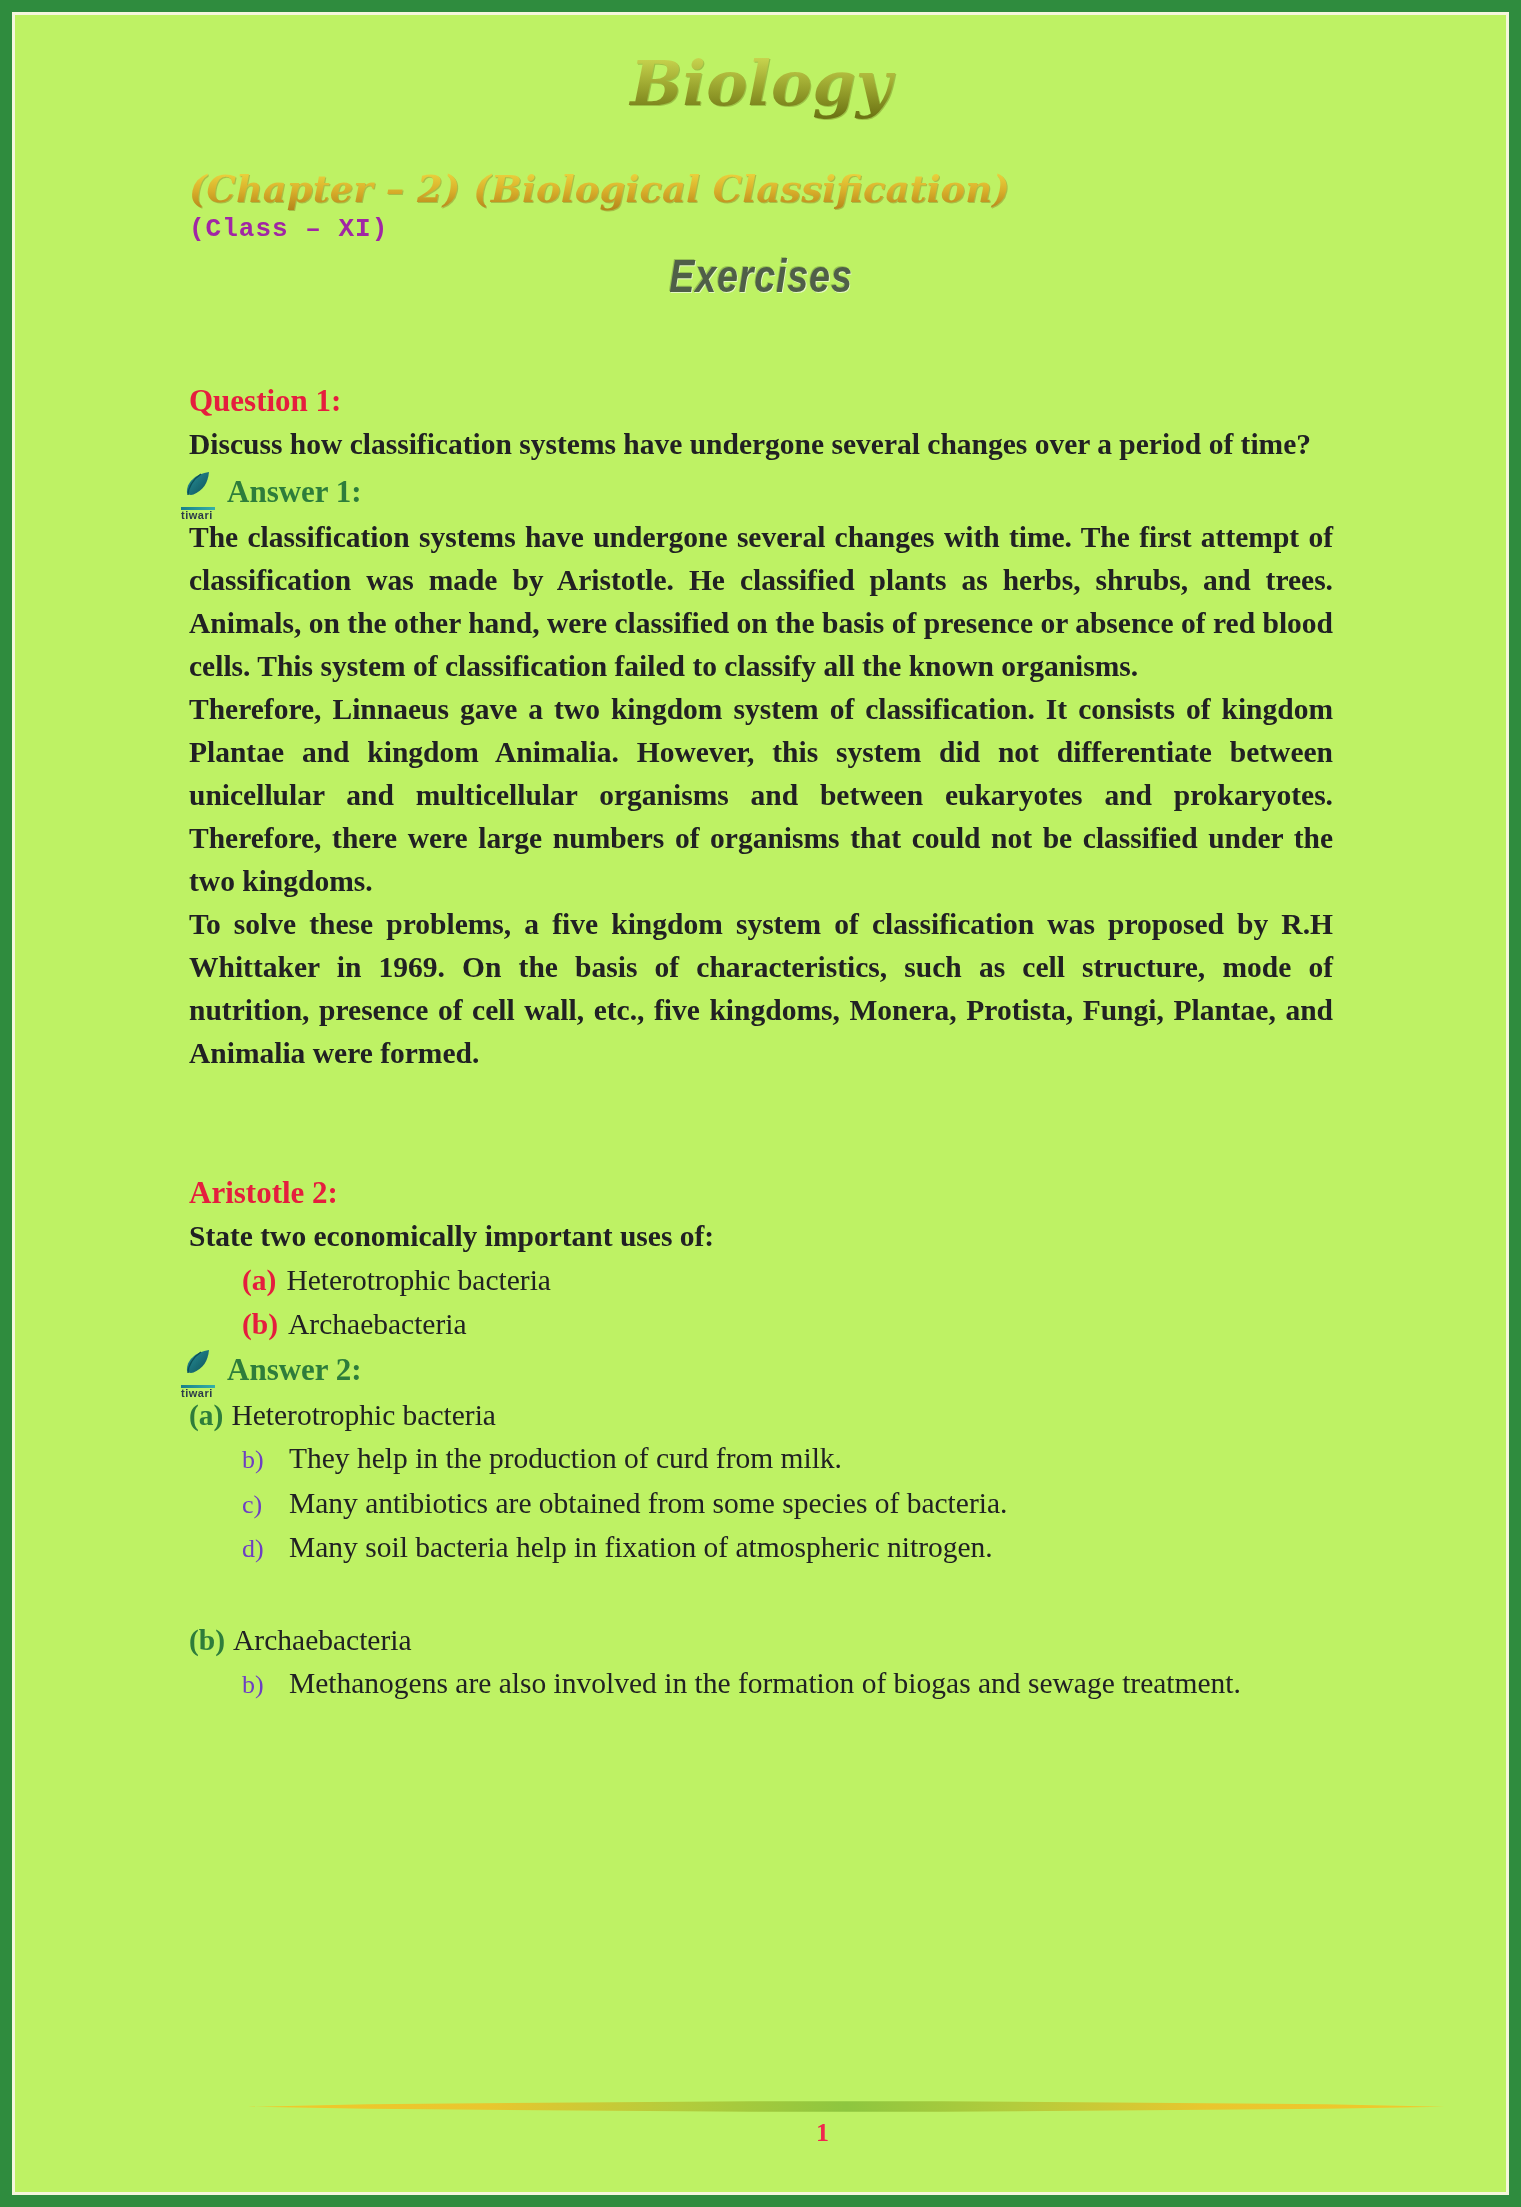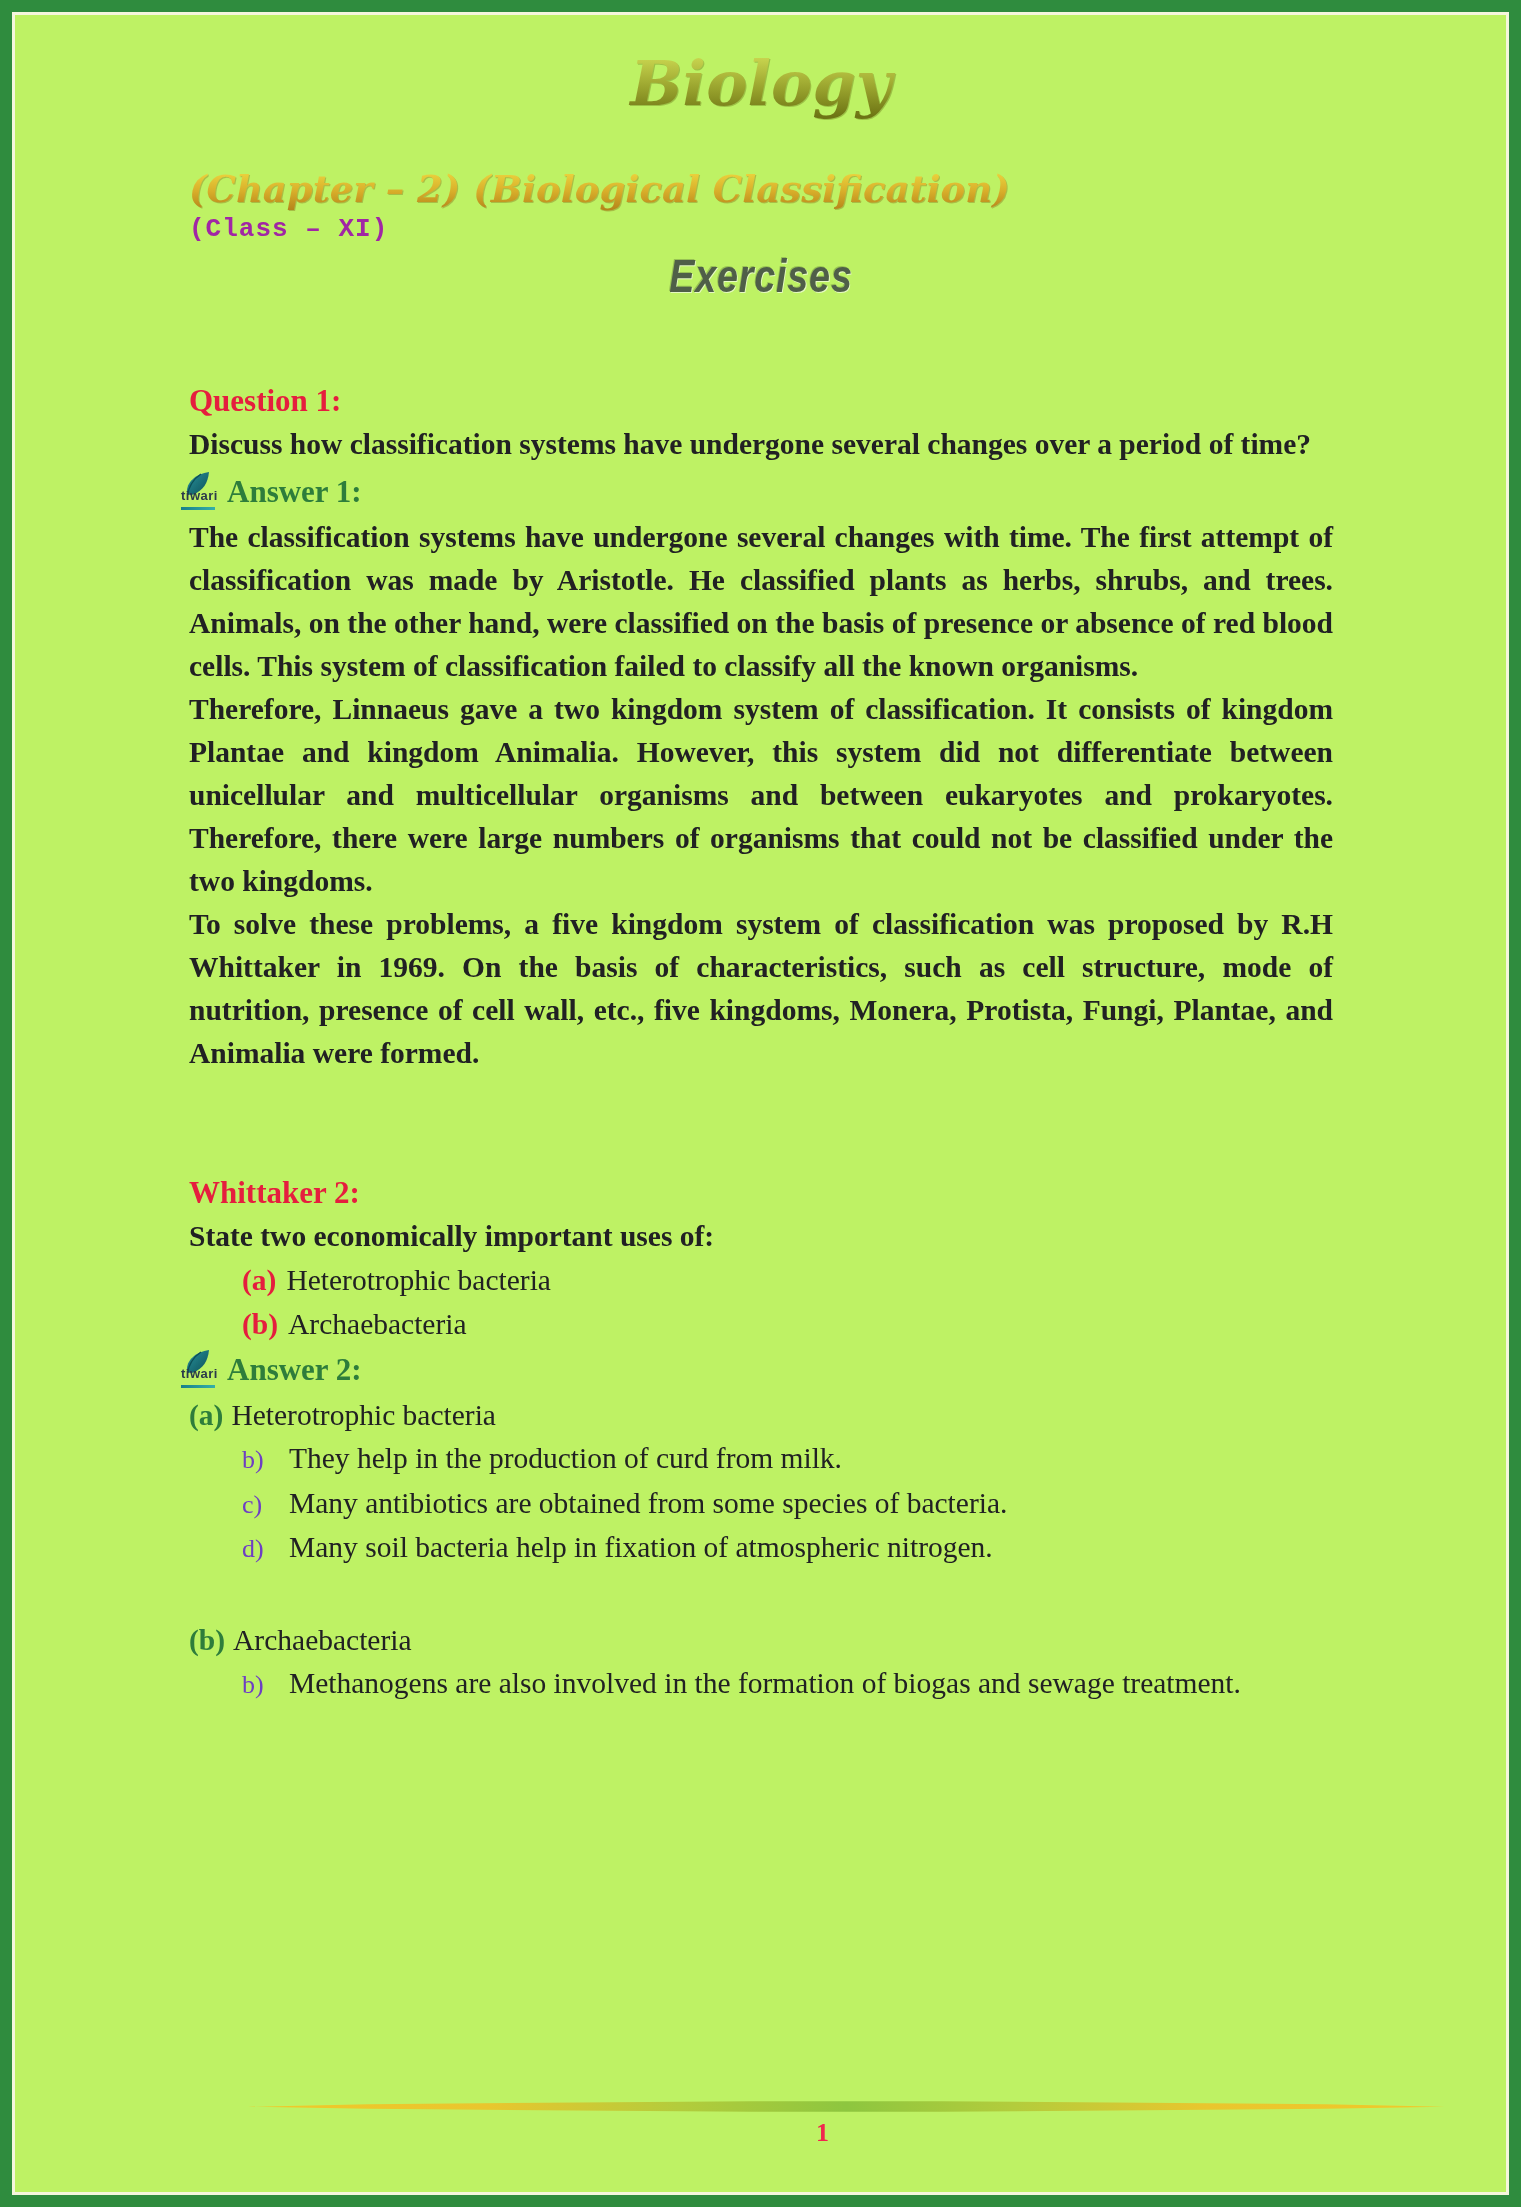--- a/index.html
+++ b/index.html
@@ -59,22 +59,22 @@
 
   
   .answer-row { display:flex; align-items:flex-start; margin-top:4px; height:46px; }
   .answer-row2 { margin-top:2px; }
   .logo {
     position:relative; width:40px; height:44px; margin-left:-9px; margin-right:7px;
     flex:0 0 auto;
   }
   .logo svg { position:absolute; top:1px; left:4px; }
   .logo .logo-text {
-    position:absolute; top:18px; left:1px; font-family:"Liberation Sans",sans-serif;
-    font-size:13px; font-weight:bold; color:#2b3a4a; letter-spacing:0.5px;
+    position:absolute; top:39px; left:1px; font-family:"Liberation Sans",sans-serif;
+    font-size:11px; font-weight:bold; color:#2b3a4a; letter-spacing:0.5px;
   }
   .logo .logo-bar {
     position:absolute; top:37px; left:1px; width:34px; height:3px;
     background:linear-gradient(90deg,#18808a,#35b0a8);
   }
   .answer-label { font-weight:bold; font-size:31px; line-height:44px; color:#2e7d3b; }
 
   
   .option { padding-left:53px; font-size:29.5px; line-height:44px; color:#212123; }
   .opt-marker { color:#e51e3e; font-weight:bold; margin-right:10px; }
@@ -130,21 +130,21 @@
         <span class="logo-text">tiwari</span>
         <span class="logo-bar"></span>
       </span>
       <span class="answer-label">Answer 1:</span>
     </div>
 
     <div class="body-text para">The classification systems have undergone several changes with time. The first attempt of classification was made by Aristotle. He classified plants as herbs, shrubs, and trees. Animals, on the other hand, were classified on the basis of presence or absence of red blood cells. This system of classification failed to classify all the known organisms.</div>
     <div class="body-text para">Therefore, Linnaeus gave a two kingdom system of classification. It consists of kingdom Plantae and kingdom Animalia. However, this system did not differentiate between unicellular and multicellular organisms and between eukaryotes and prokaryotes. Therefore, there were large numbers of organisms that could not be classified under the two kingdoms.</div>
     <div class="body-text para">To solve these problems, a five kingdom system of classification was proposed by R.H Whittaker in 1969. On the basis of characteristics, such as cell structure, mode of nutrition, presence of cell wall, etc., five kingdoms, Monera, Protista, Fungi, Plantae, and Animalia were formed.</div>
 
-    <div class="q-heading qh2">Whittaker 2:</div>
+    <div class="q-heading qh2">Aristotle 2:</div>
     <div class="body-text para q2-intro">State two economically important uses of:</div>
 
     <div class="option">
       <span class="opt-marker">(a)</span><span>Heterotrophic bacteria</span>
     </div>
     <div class="option">
       <span class="opt-marker">(b)</span><span>Archaebacteria</span>
     </div>
 
     <div class="answer-row answer-row2">

